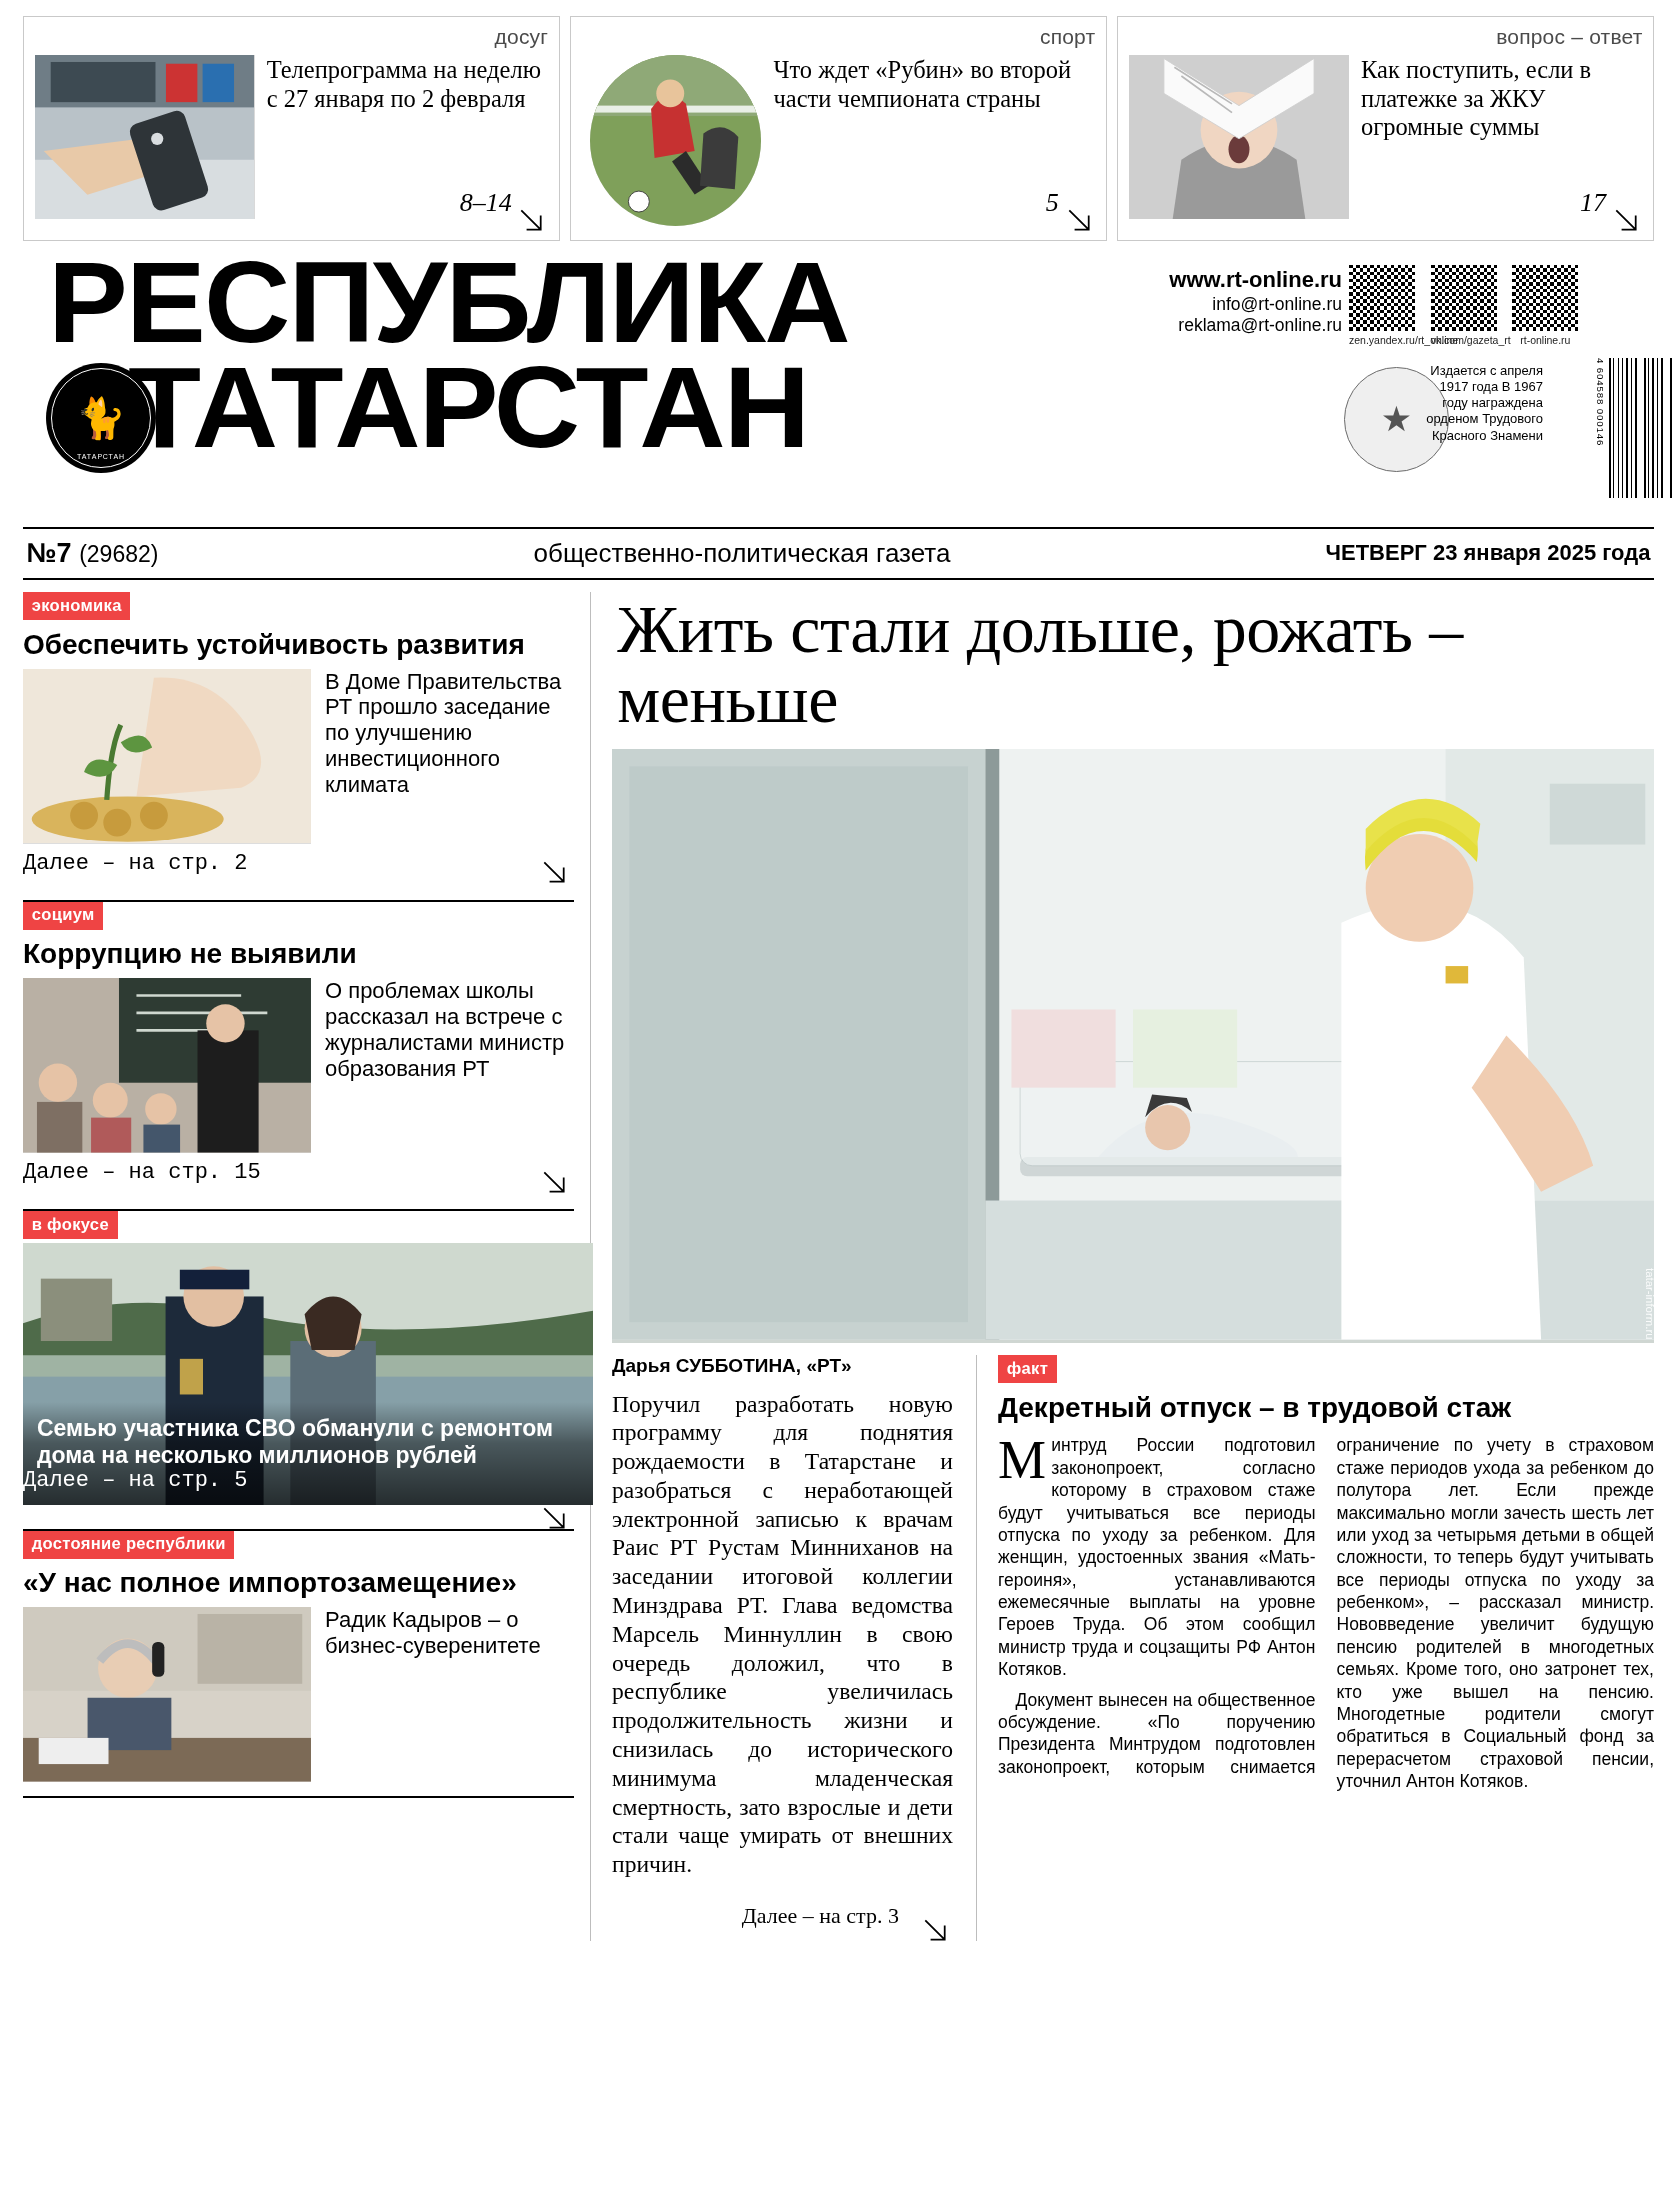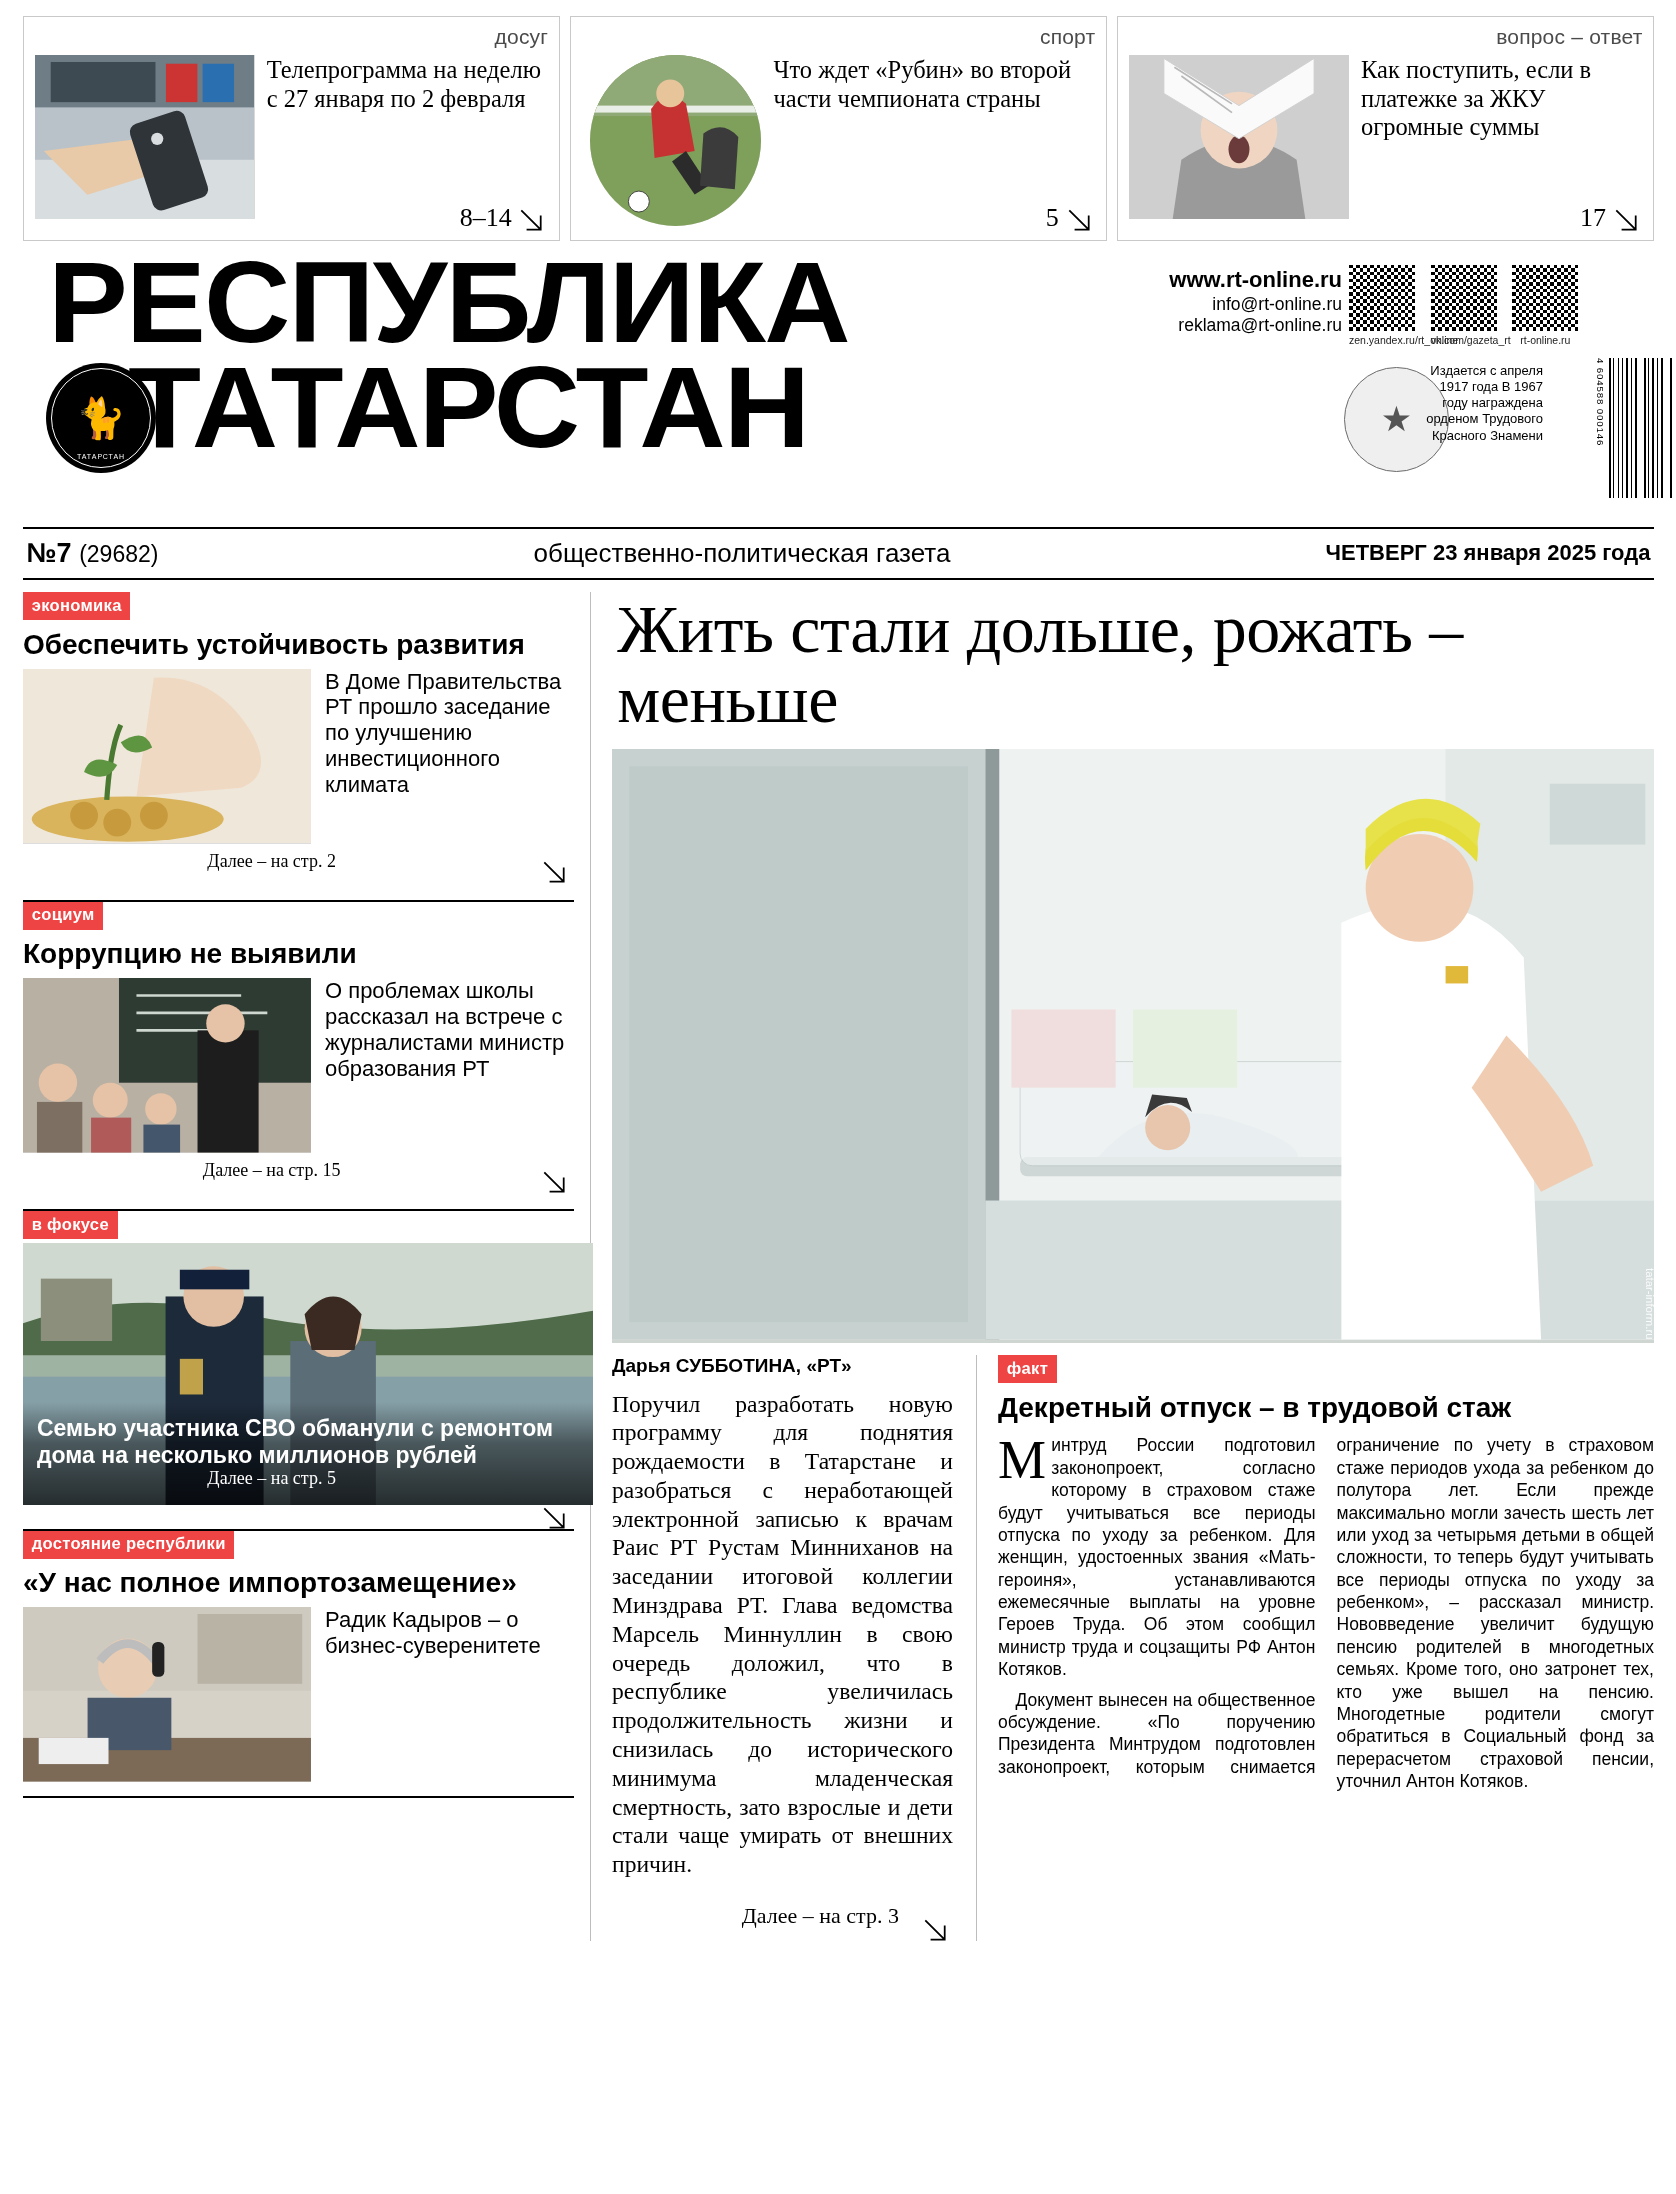--- a/index.html
+++ b/index.html
@@ -66,23 +66,24 @@
   .teaser-text{
     flex:1;
     font-family:"Liberation Serif", serif;
     font-size:24.5px;
     line-height:1.16;
     padding-top:1.7px;
   }
   .teaser-page{
     position:absolute;
     right:47px;
-    bottom:7px;
+    bottom:22px;
     font-family:"Liberation Serif", serif;
     font-size:26px;
+    font-style:italic;
   }
   .arrow-dl{
     position:absolute;
     right:12.2px;
     bottom:5.2px;
     width:30px;height:30px;
   }
   .arrow-dl svg{display:block}
 
   
@@ -278,23 +279,23 @@
     width:288px;height:175px;flex:0 0 288px;
     overflow:hidden;position:relative;background:#ddd;
   }
   .blk-text{
     flex:1;
     font-family:"Liberation Sans",sans-serif;
     font-size:22px;
     line-height:1.17;
   }
   .more{
-    text-align:center;
-    font-family:Liberation Serif, serif;
-    font-size:18px;
+    text-align:left;
+    font-family:Liberation Mono, monospace;
+    font-size:22px;
     margin-top:7px;
     padding-right:54px;
     position:relative;
     min-height:35px;
   }
   .more .arrow-dl{right:5.2px;bottom:-1.7px}
 
   
   .photoblock{
     position:relative;

